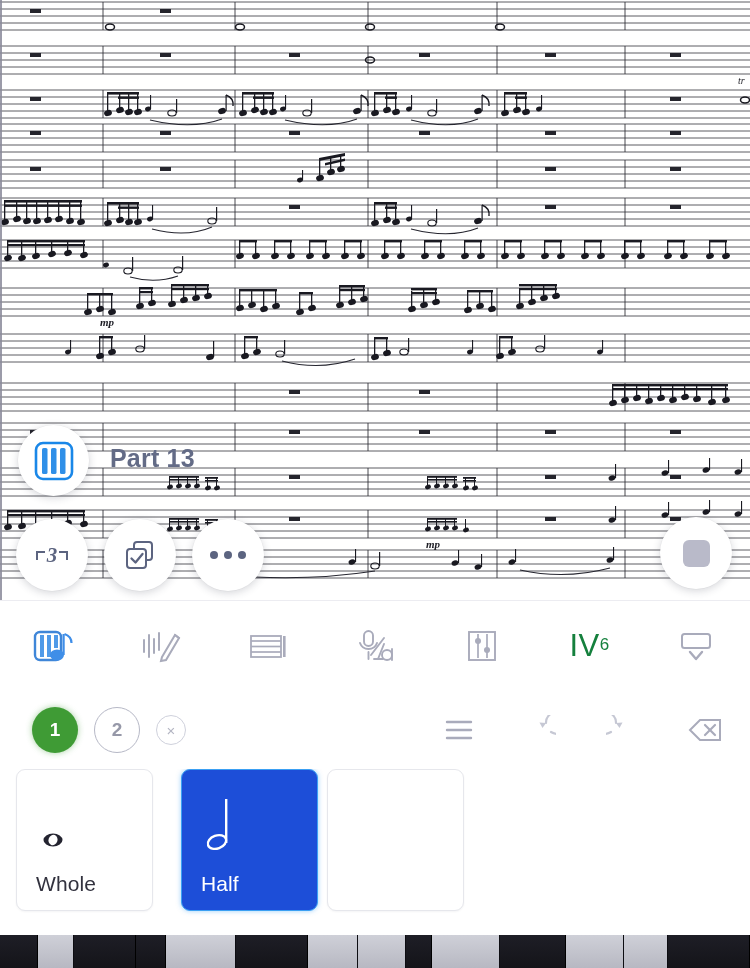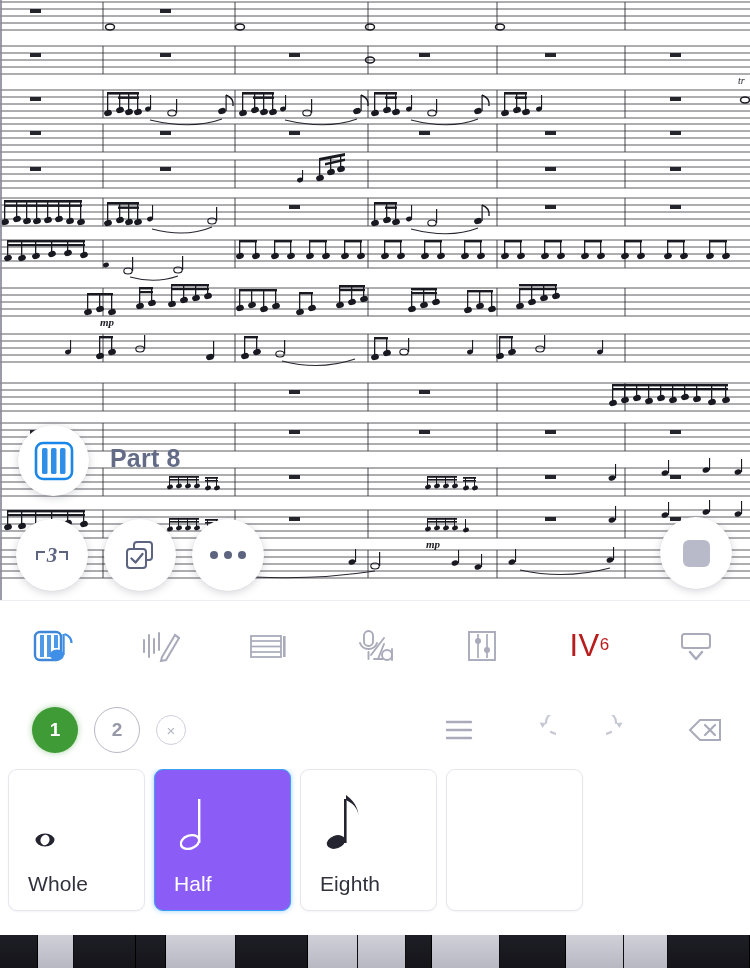--- a/index.html
+++ b/index.html
@@ -161,36 +161,37 @@
     font-size: 15px;
   }
 
   #duration-row {
     position: absolute;
     left: 0; top: 168px;
     width: 750px; height: 167px;
     display: flex;
     align-items: flex-start;
     gap: 9px;
-    padding-left: 8px;
+    padding-left: 16px;
     overflow: hidden;
   }
   .dur-card {
     flex: 0 0 137px;
     height: 142px;
     border-radius: 9px;
     background: #ffffff;
     border: 1px solid #e6e7ec;
     box-shadow: 0 1px 2px rgba(40,44,63,0.05);
     position: relative;
   }
   .dur-card.selected {
-    background: #8b5cf6;
+    background: #1d4ed8;
     border-color: #3ba0f3;
     box-shadow: 0 0 5px rgba(59,160,243,0.5);
+    margin-left: 19px;
   }
   .dur-card .dur-glyph {
     position: absolute;
     left: 22px; top: 22px;
     width: 56px; height: 70px;
   }
   .dur-card .dur-label {
     position: absolute;
     left: 19px; bottom: 14px;
     font-size: 21px;
@@ -979,21 +980,21 @@
 
   
   <div class="fab" id="part-badge">
     <svg width="42" height="42" viewBox="0 0 42 42">
       <rect x="3" y="3" width="36" height="36" rx="7" fill="none" stroke="#1a87e8" stroke-width="2.6"></rect>
       <rect x="9" y="8" width="5.5" height="26" rx="1.6" fill="#2f8fe8"></rect>
       <rect x="18" y="8" width="5.5" height="26" rx="1.6" fill="#2f8fe8"></rect>
       <rect x="27" y="8" width="5.5" height="26" rx="1.6" fill="#2f8fe8"></rect>
     </svg>
   </div>
-  <div id="part-label">Part 8</div>
+  <div id="part-label">Part 13</div>
 
   <div class="fab" id="fab-triplet">
     <div class="triplet-glyph">
       <span class="brk l"></span>
       <span class="num">3</span>
       <span class="brk r"></span>
     </div>
   </div>
 
   <div class="fab" id="fab-select">
@@ -1073,21 +1074,21 @@
         <rect x="9" y="6" width="26" height="28" fill="none" stroke="#a9abbb" stroke-width="1.9"></rect>
         <g stroke="#a9abbb" stroke-width="1.7">
           <line x1="18" y1="8" x2="18" y2="32"></line>
           <line x1="27" y1="8" x2="27" y2="32"></line>
         </g>
         <circle cx="18" cy="15" r="3" fill="#a9abbb"></circle>
         <circle cx="27" cy="24" r="3" fill="#a9abbb"></circle>
       </svg>
     </div>
     <div class="tool-btn">
-      <div style="position:relative;font-family:'Liberation Sans',sans-serif;color:#b91c1c;">
+      <div style="position:relative;font-family:'Liberation Sans',sans-serif;color:#15803d;">
         <span style="font-size:31px;letter-spacing:0.5px;">IV</span><span style="font-size:17px;vertical-align:super;">6</span>
       </div>
     </div>
     <div class="tool-btn">
       <svg width="44" height="40" viewBox="0 0 44 40">
         <rect x="8" y="8" width="28" height="14" rx="2.5" fill="none" stroke="#a9abbb" stroke-width="2"></rect>
         <path d="M16 26 L22 33 L28 26" fill="none" stroke="#a9abbb" stroke-width="2.4" stroke-linecap="round" stroke-linejoin="round"></path>
       </svg>
     </div>
   </div>
@@ -1136,28 +1137,20 @@
 
     <div class="dur-card selected">
       <svg class="dur-glyph" viewBox="0 0 56 70">
         <ellipse cx="13" cy="50" rx="9.5" ry="6.5" fill="none" stroke="#ffffff" stroke-width="2.3" transform="rotate(-20 13 50)"></ellipse>
         <rect x="21" y="7" width="2.4" height="44" fill="#ffffff"></rect>
       </svg>
       <div class="dur-label">Half</div>
     </div>
 
 
-    <div class="dur-card">
-      <svg class="dur-glyph" viewBox="0 0 56 70">
-        <ellipse cx="13" cy="50" rx="9.5" ry="6.5" fill="#242430" transform="rotate(-20 13 50)"></ellipse>
-        <rect x="21" y="7" width="2.6" height="44" fill="#242430"></rect>
-        <path d="M23 8 q15 7 12 22 q3 -16 -12 -27 Z" fill="#242430"></path>
-      </svg>
-      <div class="dur-label">Eighth</div>
-    </div>
 
 
     <div class="dur-card">
 
       <div class="dur-label"></div>
     </div>
   </div>
 </div>
 
 <div id="piano-strip">

